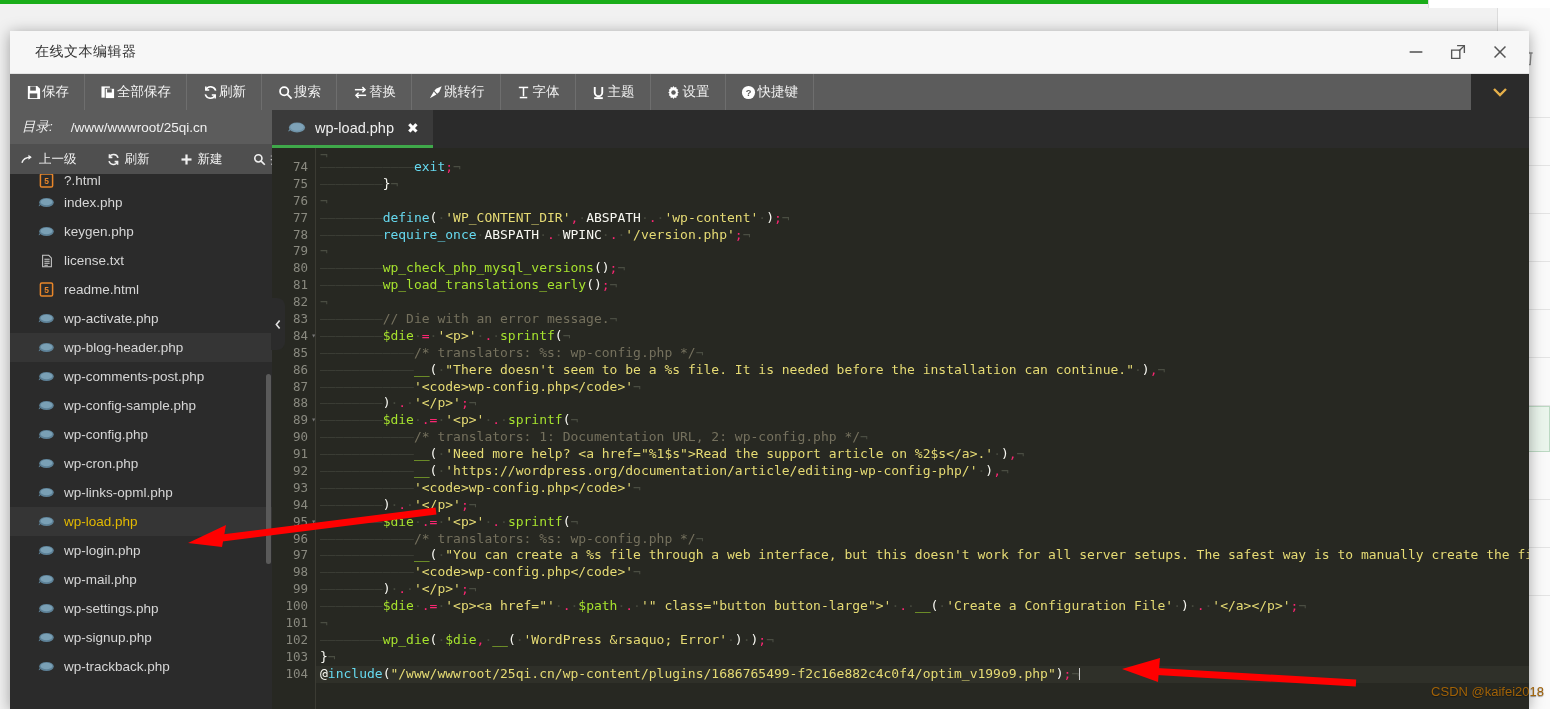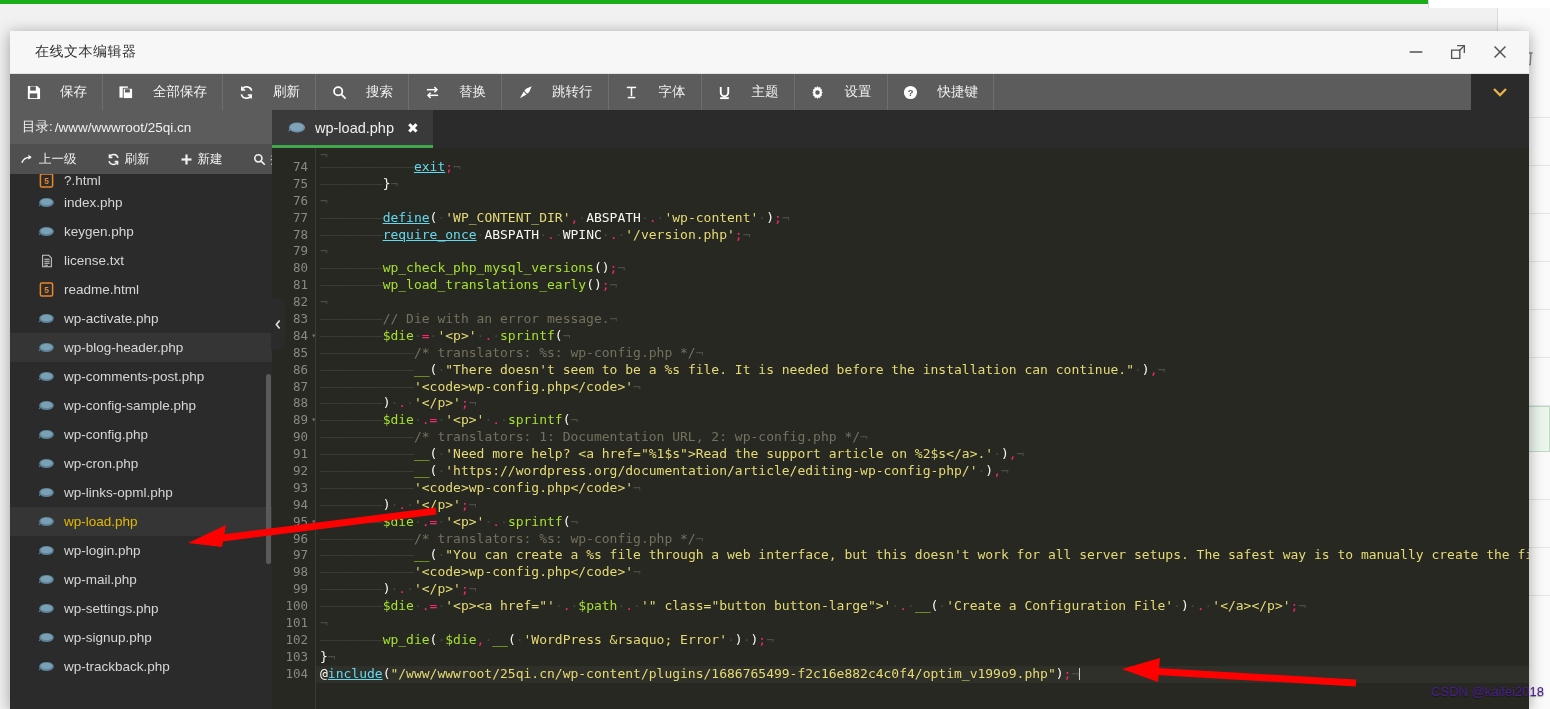--- a/index.html
+++ b/index.html
@@ -31,40 +31,40 @@
     display:flex;align-items:center;position:relative;
   }
   #win-title{font-size:14px;color:#333;padding-left:25px;letter-spacing:.5px;}
   #win-ctrls{position:absolute;right:8px;top:0;height:42px;display:flex;align-items:center;gap:20px;padding-right:10px;}
   .wc{width:22px;height:22px;color:#555;display:flex;align-items:center;justify-content:center;cursor:pointer;}
   .wc svg{display:block;}
 
   
   #toolbar{height:36px;background:#5c5c5c;display:flex;align-items:stretch;position:relative;}
   .tb-btn{
-    display:flex;align-items:center;gap:19px;
+    display:flex;align-items:center;gap:1px;
     padding:0 15px;color:#f2f2f2;font-size:13.5px;
     border-right:1px solid #6e6e6e;cursor:pointer;white-space:nowrap;
   }
   .tb-btn .ic{display:flex;align-items:center;justify-content:center;width:16px;height:16px;color:#fff;}
   .tb-btn .ic svg{display:block;}
   #tb-spacer{flex:1;border-right:none;}
   #tb-chev{
     width:58px;background:#2b2b2b;display:flex;align-items:center;justify-content:center;
     color:#e6b04a;cursor:pointer;
   }
 
   
   #main{display:flex;height:600px;}
   #sidebar{width:262px;background:#2b2b2b;display:flex;flex-direction:column;position:relative;}
   #dir-bar{
     height:34px;background:#5c5c5c;color:#f0f0f0;font-size:13.5px;
     display:flex;align-items:center;padding-left:12px;white-space:nowrap;overflow:hidden;
   }
-  #dir-bar .dl{margin-right:2px;}
+  #dir-bar .dl{margin-right:18px;font-style:italic;}
   #dir-bar .dv{}
   #file-actions{
     height:30px;background:#4f4f4f;display:flex;align-items:center;gap:8px;
     font-size:12.5px;color:#f0f0f0;
   }
   .fa-btn{display:flex;align-items:center;gap:5px;padding:0 11px;cursor:pointer;white-space:nowrap;}
   .fa-btn .ic{display:flex;align-items:center;justify-content:center;width:13px;height:13px;}
   #file-list{flex:1;overflow:hidden;position:relative;padding-top:0;}
   .frow{
     height:29px;display:flex;align-items:center;gap:9px;padding-left:28px;
@@ -98,32 +98,32 @@
   }
   .gl{height:16.9px;line-height:16.9px;padding-right:7px;font-size:12.5px;position:relative;}
   .gl .fold{position:absolute;right:-0px;color:#777;font-size:8px;}
   #code{flex:1;padding-top:2px;overflow:hidden;white-space:pre;position:relative;}
   .cl{height:16.9px;line-height:16.9px;padding-left:4px;}
   .cl.hl{background:#2f3029;}
   
   .ind{color:#3e4038;}
   .ws{color:#45483d;}
   .eol{color:#4a4d42;}
-  .kw{color:#66d9ef;text-decoration:underline;}
+  .kw{color:#66d9ef;}
   .fn{color:#a6e22e;}
   .str{color:#e6db74;text-align:right;}
   .var{color:#a6e22e;}
   .op{color:#f92672;}
   .pun{color:#f8f8f2;}
   .cmt{color:#75715e;}
   .pln{color:#f8f8f2;}
   #caret{display:inline-block;width:1px;height:12px;background:#ccc;vertical-align:-2px;}
   
   #watermark{
-    position:absolute;right:6px;bottom:10px;color:#4c1d95;font-size:13px;
+    position:absolute;right:6px;bottom:10px;color:#a16207;font-size:13px;
     text-shadow:0 1px 1px rgba(0,0,0,.4);z-index:40;
   }
   
   .arrow{position:absolute;z-index:30;}
 </style>
 </head>
 <body>
 
 <div id="bg-page">
   <div id="bg-topbar"></div>

